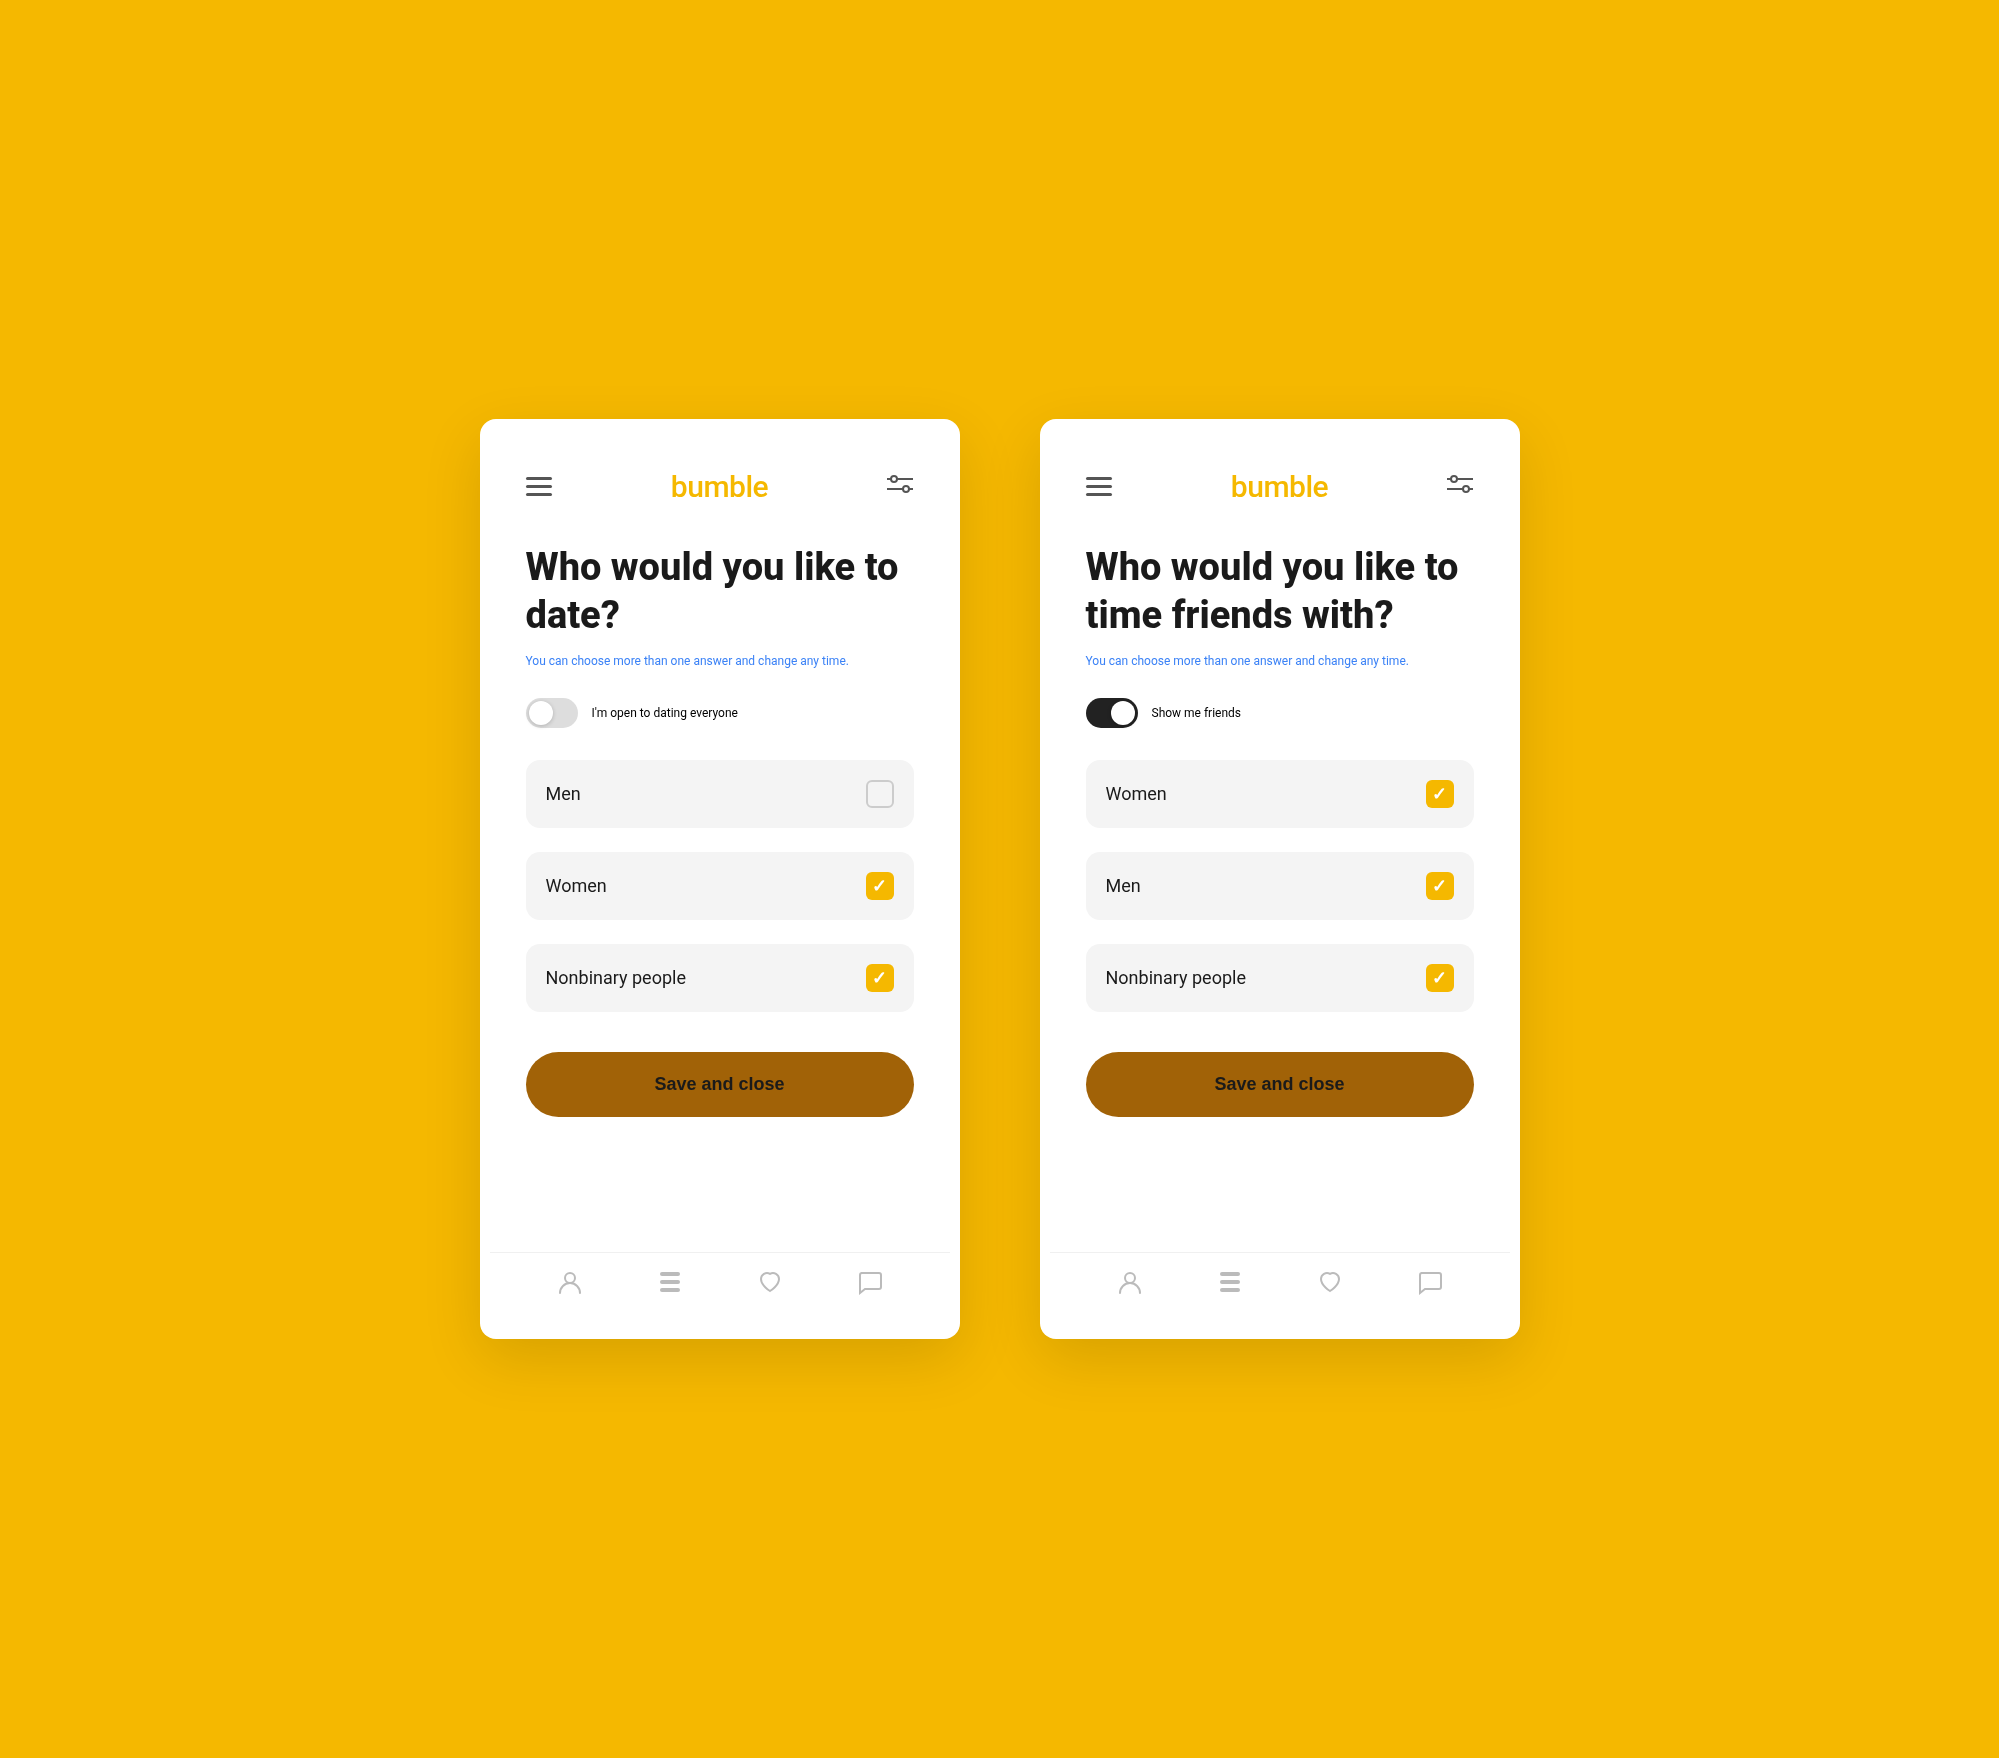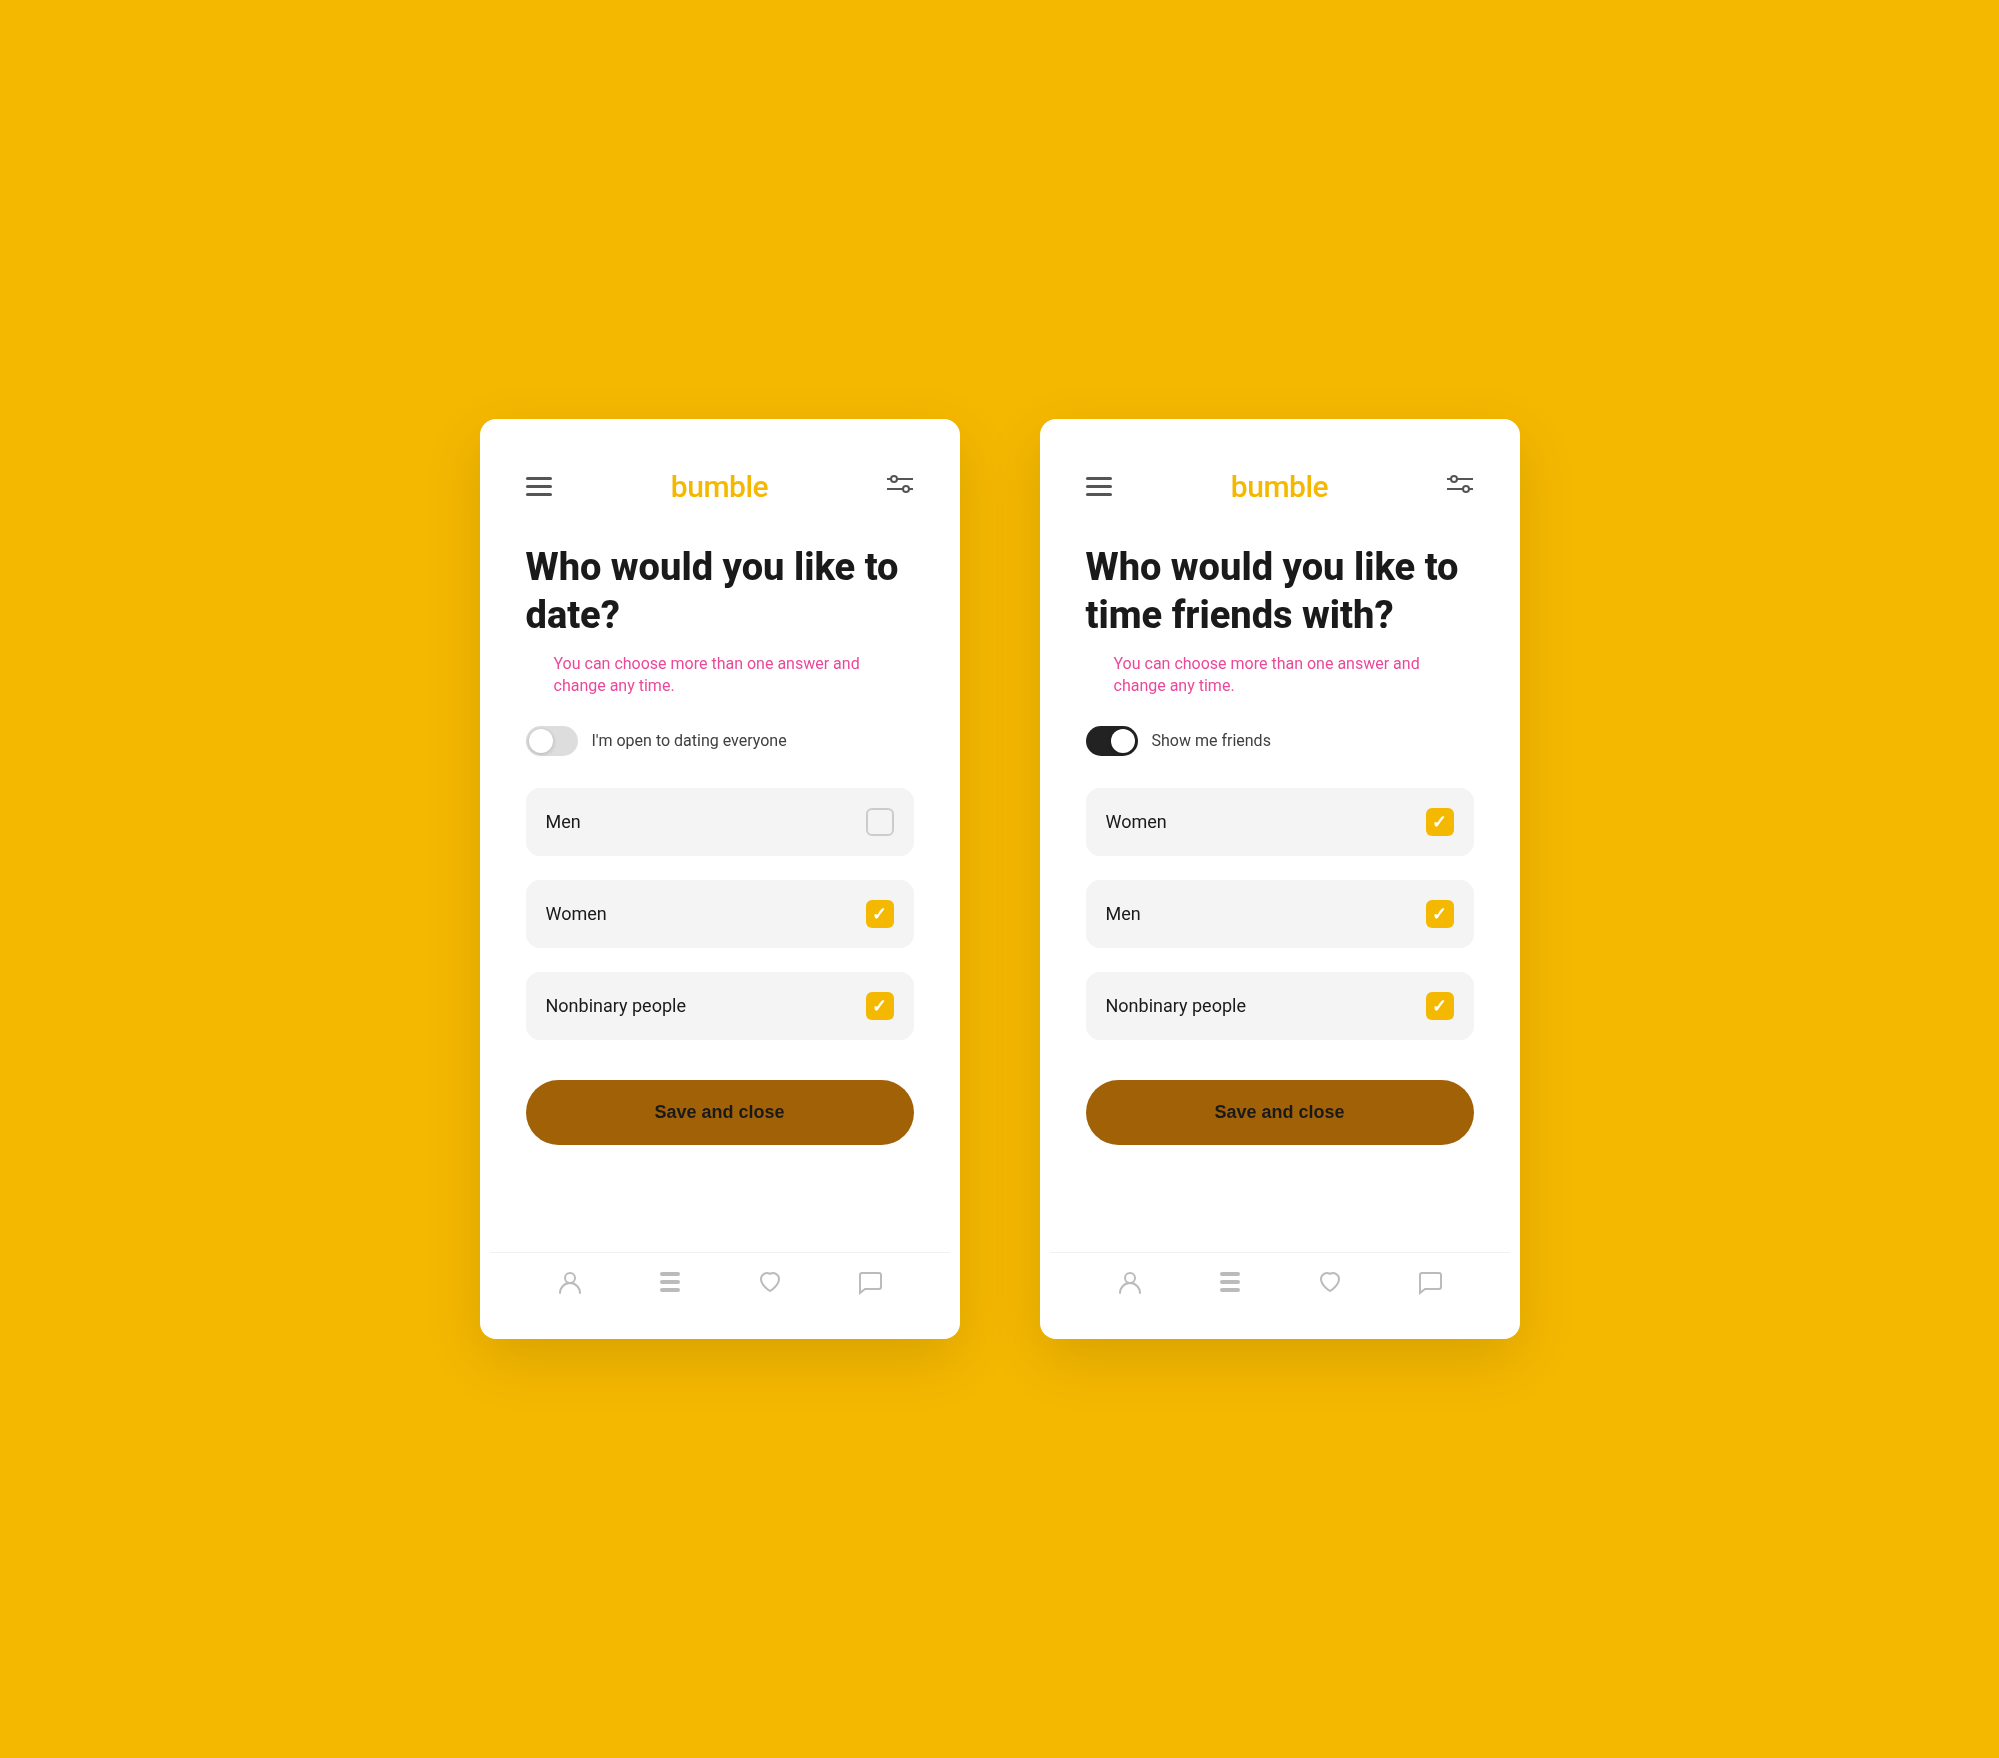--- a/index.html
+++ b/index.html
@@ -80,25 +80,24 @@
     
     .question-title {
       font-size: 38px;
       font-weight: 800;
       color: #1a1a1a;
       line-height: 1.25;
       margin-bottom: 14px;
     }
 
     .question-subtitle {
-      font-size: 16px;
-      color: #ec4899;
+      font-size: 12px;
+      color: #3b82f6;
       line-height: 1.4;
       margin-bottom: 28px;
-      margin-left: 28px;
     }
 
     
     .toggle-row {
       display: flex;
       align-items: center;
       gap: 14px;
       margin-bottom: 32px;
     }
 
@@ -132,22 +131,22 @@
 
     .toggle-switch.off .toggle-knob {
       left: 3px;
     }
 
     .toggle-switch.on .toggle-knob {
       left: 25px;
     }
 
     .toggle-label {
-      font-size: 16px;
-      color: #404040;
+      font-size: 12px;
+      color: #000000;
     }
 
     
     .options-list {
       display: flex;
       flex-direction: column;
       gap: 24px;
       margin-bottom: 40px;
     }
 

